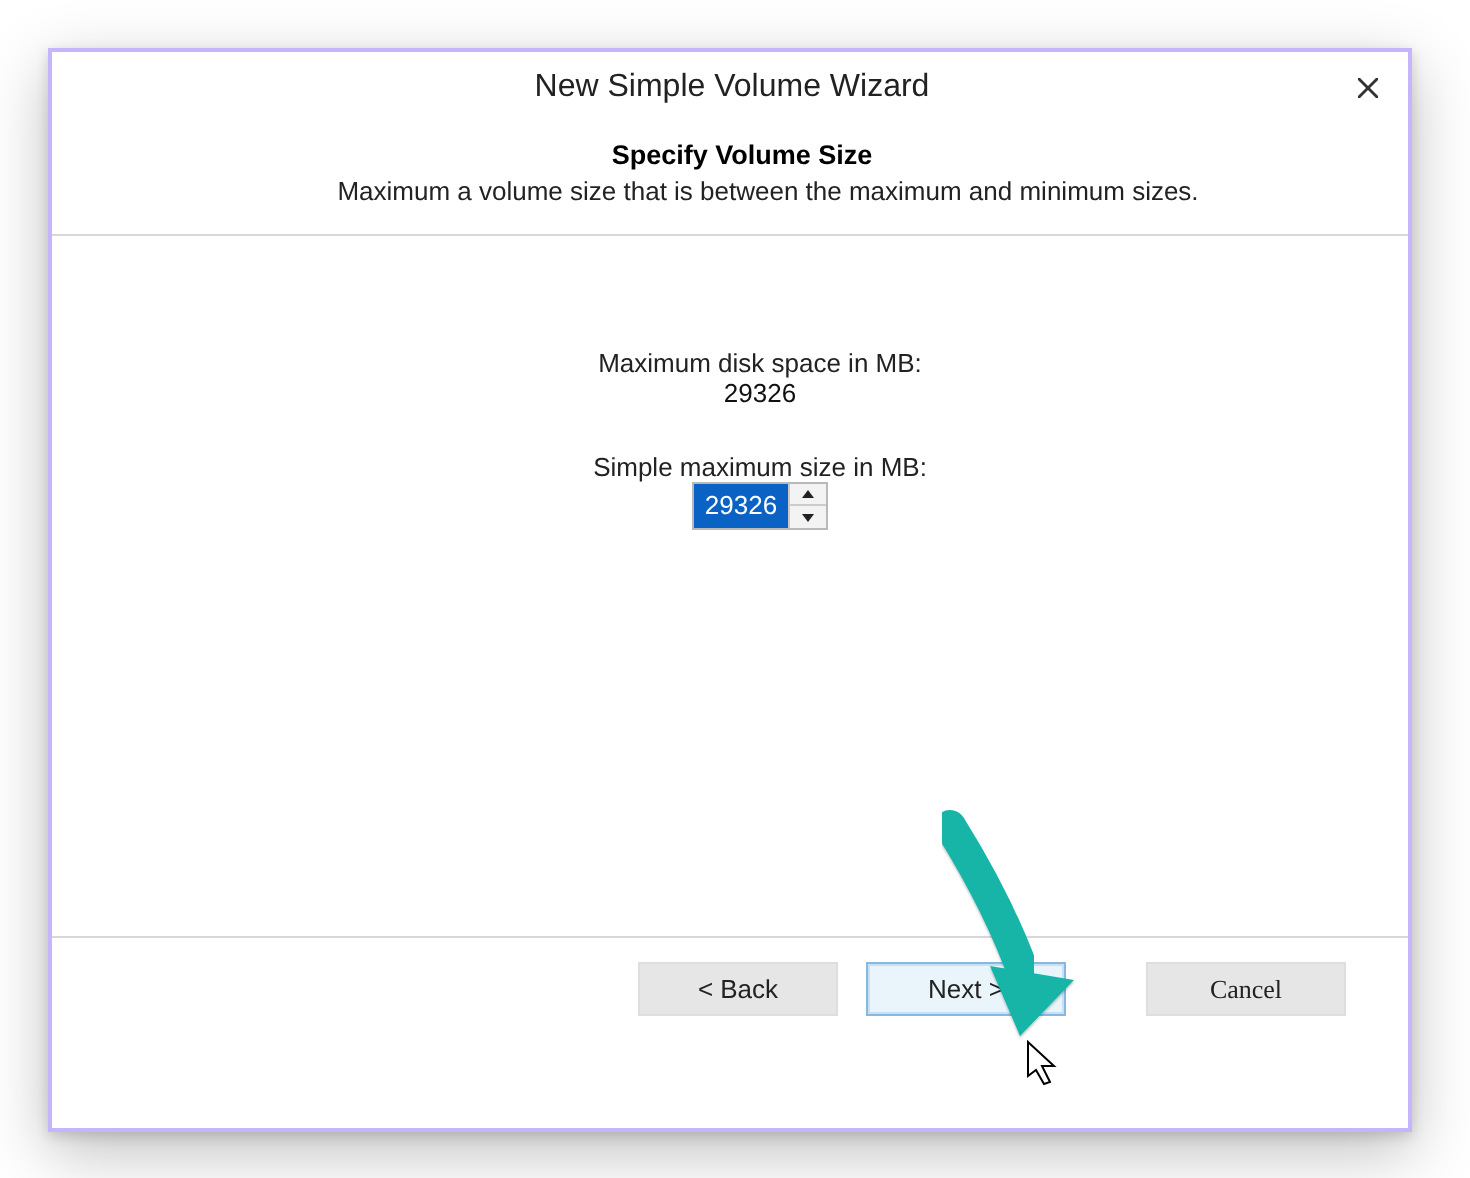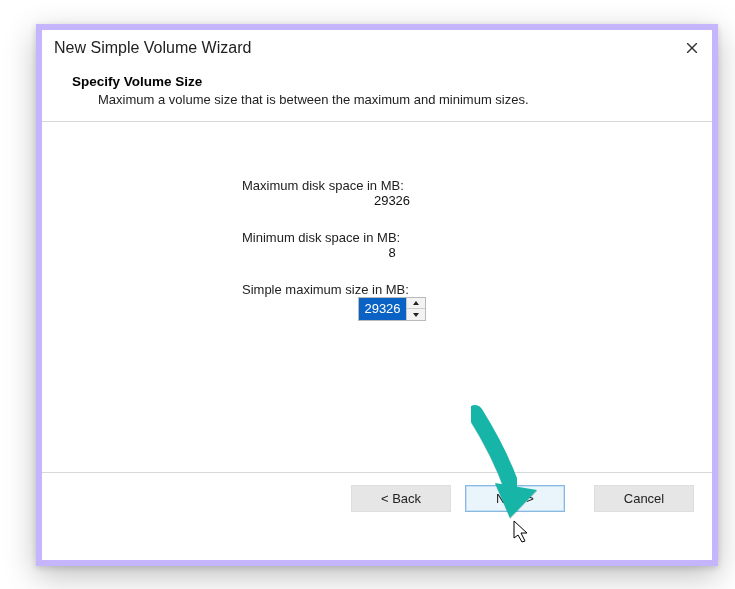--- a/index.html
+++ b/index.html
@@ -11,27 +11,28 @@
     color: #000;
   }
   .canvas {
     position: relative;
     width: 735px;
     height: 589px;
     background: #fff;
   }
   .dialog {
     position: absolute;
-    left: 36px;
+    left: 24px;
     top: 24px;
     width: 682px;
     height: 542px;
     background: #fff;
-    border: 6px solid #c4b5fd;
+    border: 2px solid #c4b5fd;
     box-shadow: 0 10px 30px rgba(0,0,0,0.25), 0 2px 6px rgba(0,0,0,0.15);
+    text-align: center;
   }
 
   
   .titlebar {
     position: relative;
     height: 34px;
     padding: 6px 10px 0 12px;
     font-size: 16px;
     font-weight: 400;
     color: #222;
@@ -132,21 +133,21 @@
   .spinwrap .spin .btn .arrow {
     width: 0; height: 0;
     border-left: 3px solid transparent;
     border-right: 3px solid transparent;
   }
   .arrow.up { border-bottom: 4px solid #222; }
   .arrow.down { border-top: 4px solid #222; }
 
   .footer {
     border-top: 1px solid #d8d8d8;
-    padding: 12px 18px 18px 18px;
+    padding: 12px 31px 18px 18px;
     display: flex;
     justify-content: flex-end;
     gap: 14px;
   }
   .wbtn {
     min-width: 100px;
     height: 27px;
     background: #e6e6e6;
     border: 1px solid #dedede;
     font-size: 13px;
@@ -197,24 +198,20 @@
       <div class="h1">Specify Volume Size</div>
       <div class="sub">Maximum a volume size that is between the maximum and minimum sizes.</div>
     </div>
 
     <div class="sep"></div>
 
     <div class="content">
       <div class="row">
         <div class="label">Maximum disk space in MB:</div>
         <div class="value">29326</div>
-      </div>
-      <div class="row">
-        <div class="label">Minimum disk space in MB:</div>
-        <div class="value">8</div>
       </div>
       <div class="row">
         <div class="label">Simple maximum size in MB:</div>
         <div class="spinwrap">
           <span class="selbox"><span class="spininput">29326</span></span>
           <div class="spin">
             <div class="btn">
               <div class="arrow up"></div>
             </div>
             <div class="btn">
@@ -225,21 +222,21 @@
       </div>
     </div>
 
     <div class="footer">
       <div class="wbtn">
         <span>&lt; Back</span>
       </div>
       <div class="wbtn focus" style="position:relative;">
         <span>Next &gt;</span>
       </div>
-      <div class="wbtn" style="margin-left:15px;">
+      <div class="wbtn" style="margin-left:26px;font-family:Liberation Serif, serif;">
         <span>Cancel</span>
       </div>
     </div>
 
   </div>
 
   <svg class="bigarrow" width="100" height="140">
     <defs>
       <filter id="sh">
           <feDropShadow dx="0" dy="1" stdDeviation="0.6" flood-opacity="0.25"></feDropShadow>

